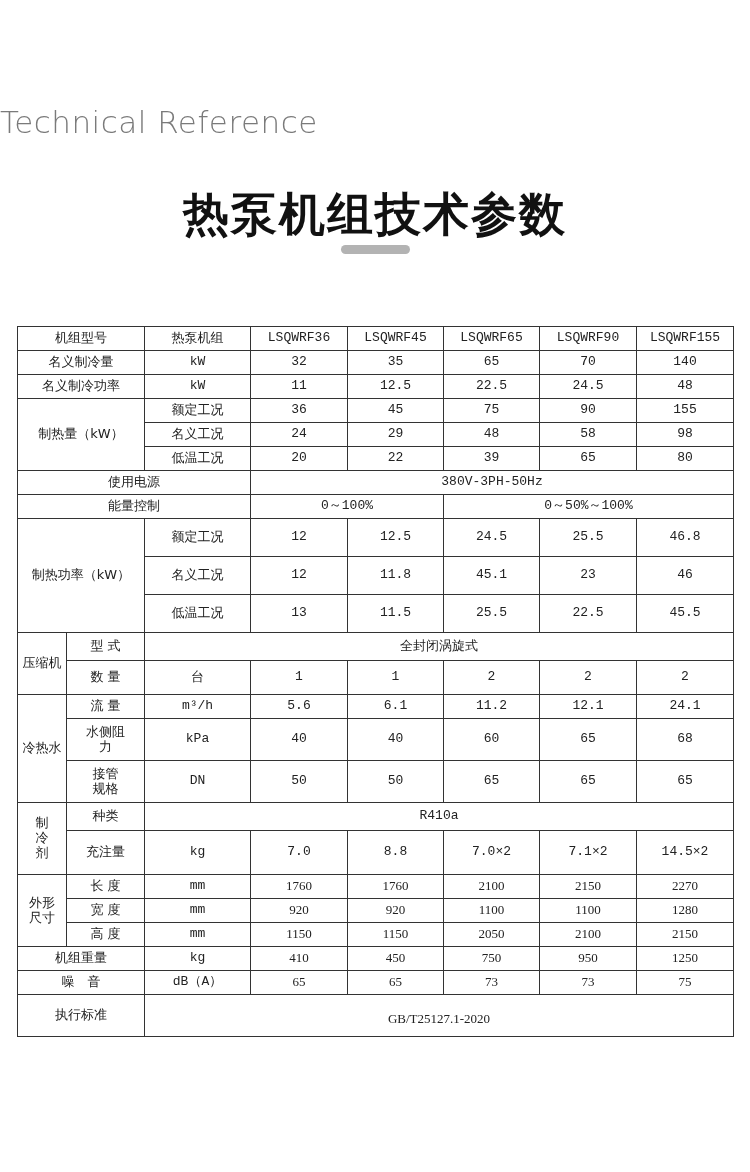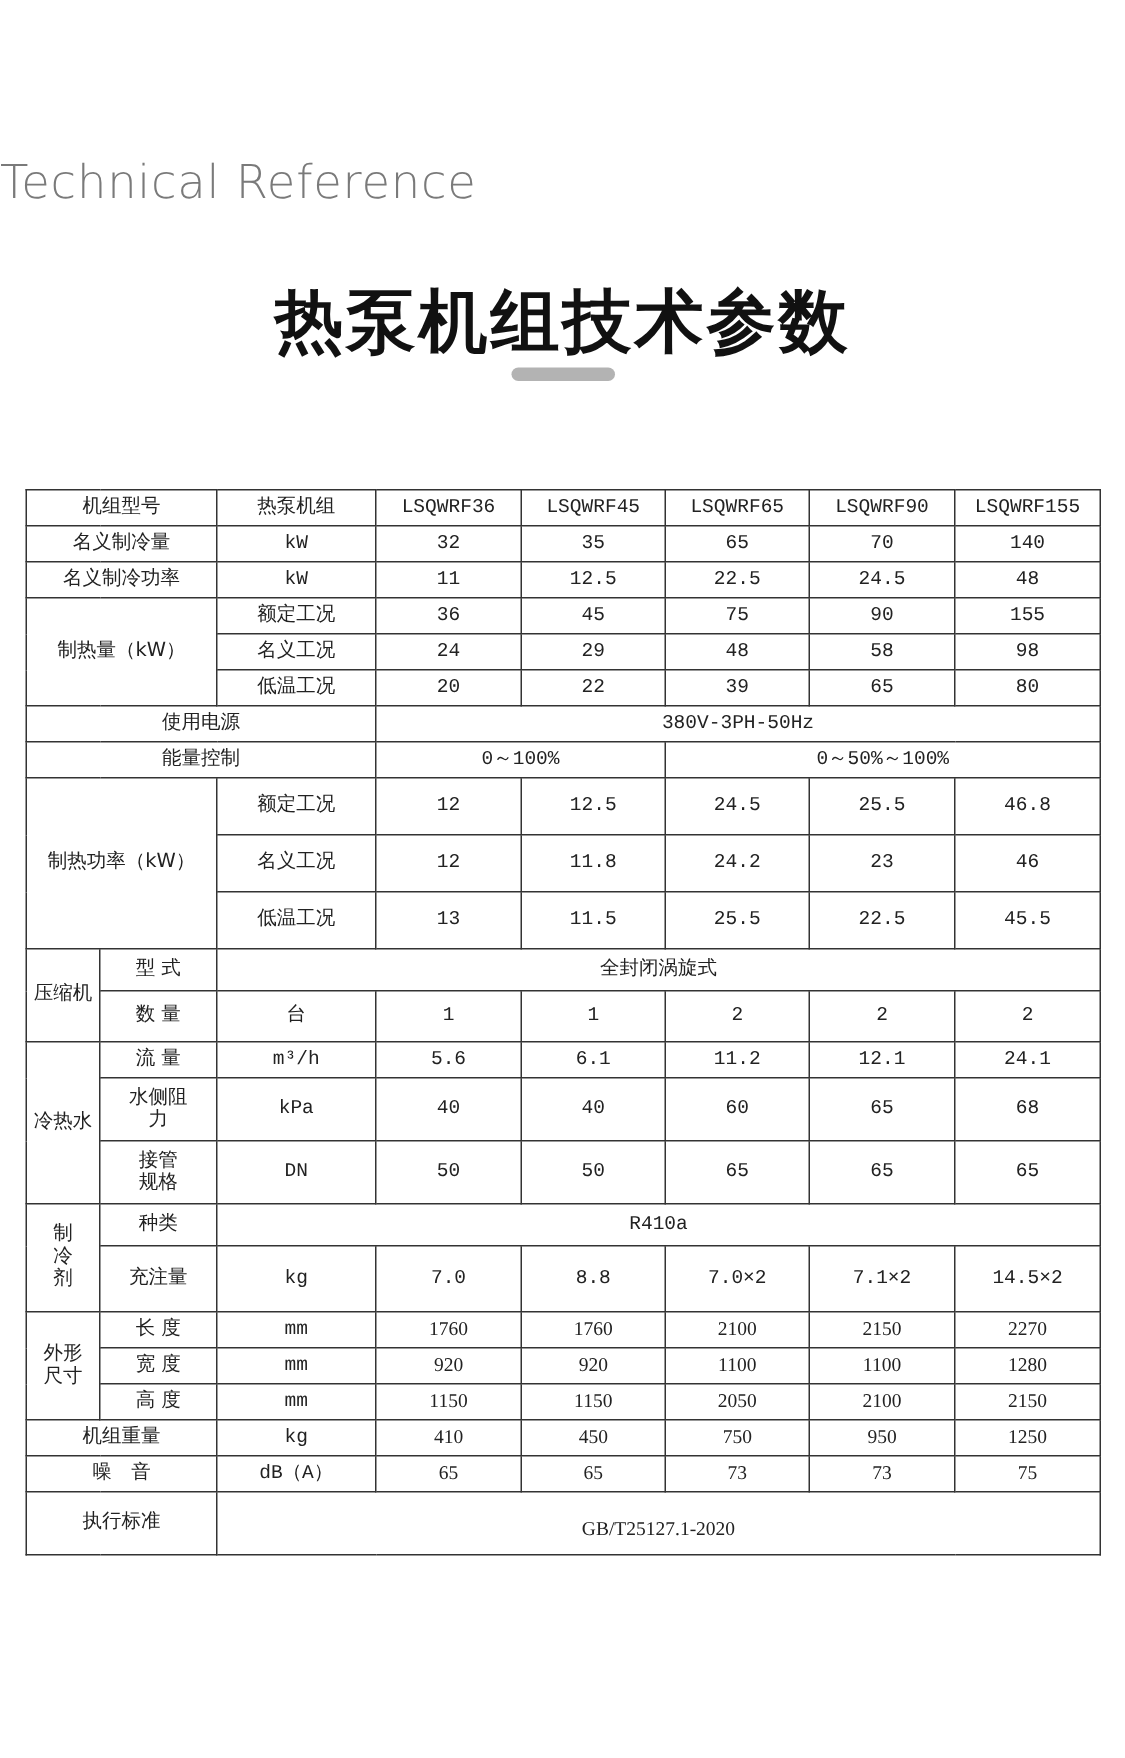--- a/index.html
+++ b/index.html
@@ -107,21 +107,21 @@
     <td class="mono">12</td>
     <td class="mono">12.5</td>
     <td class="mono">24.5</td>
     <td class="mono">25.5</td>
     <td class="mono">46.8</td>
   </tr>
   <tr style="height:38px">
     <td class="lbl">名义工况</td>
     <td class="mono">12</td>
     <td class="mono">11.8</td>
-    <td class="mono">24.2</td>
+    <td class="mono">45.1</td>
     <td class="mono">23</td>
     <td class="mono">46</td>
   </tr>
   <tr style="height:38px">
     <td class="lbl">低温工况</td>
     <td class="mono">13</td>
     <td class="mono">11.5</td>
     <td class="mono">25.5</td>
     <td class="mono">22.5</td>
     <td class="mono">45.5</td>

